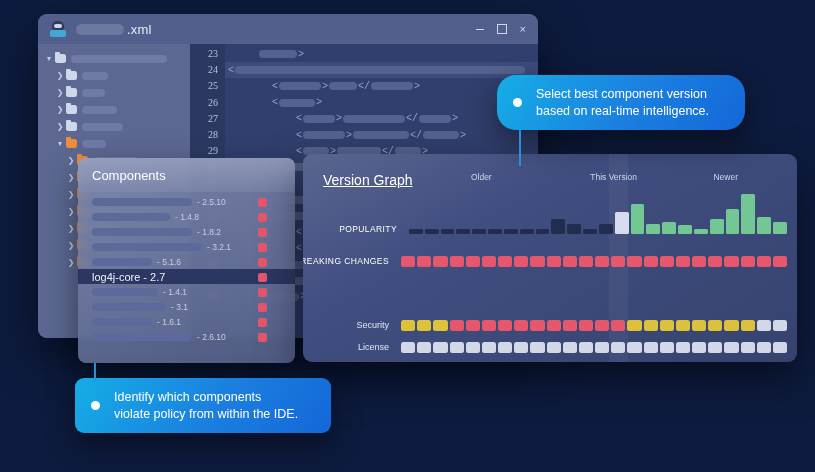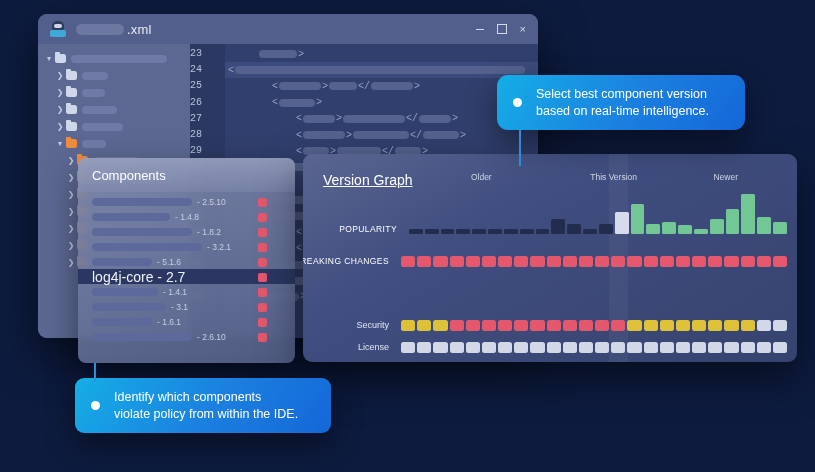--- a/index.html
+++ b/index.html
@@ -27,41 +27,41 @@
   .tnode{display:flex;align-items:center;height:17px;padding-left:6px;}
   .chev{width:10px;color:#c3cbe2;font-size:8px;flex:0 0 auto;text-align:center;line-height:1;}
   .fold{width:11px;height:9px;border-radius:1.5px 2.5px 2.5px 2.5px;margin:0 5px 0 1px;flex:0 0 auto;position:relative;}
   .fold::before{content:"";position:absolute;left:0;top:-2.5px;width:5px;height:3px;border-radius:1px 1px 0 0;background:inherit;}
   .fold.blue{background:#cfd7ea;}
   .fold.orange{background:#f08c3c;}
   .bar{height:8px;background:#6f7ba6;border-radius:5px;}
 
   .editor{flex:1;background:#313f6e;display:flex;}
   .gutter{width:35px;background:#2b3962;padding-top:2px;flex:0 0 auto;}
-  .gutter div{height:16.2px;line-height:16.2px;text-align:left;padding-right:7px;color:#b9c2dc;font-size:10px;
-    font-family:Liberation Mono, monospace;}
+  .gutter div{height:16.2px;line-height:16.2px;text-align:right;padding-right:7px;color:#b9c2dc;font-size:10px;
+    font-family:Liberation Serif, serif;}
   .code{flex:1;padding-top:2px;overflow:hidden;}
   .cline{height:16.2px;display:flex;align-items:center;white-space:nowrap;}
   .cline.hl{background:#3c4b7d;}
   .tok{color:#93a0c4;font-size:10px;font-family:"Liberation Mono",monospace;margin:0 1px;}
   .cbar{height:8px;background:#55628f;border-radius:5px;display:inline-block;}
 
   
   .components{position:absolute;left:78px;top:158px;width:217px;height:205px;border-radius:8px;
     background:linear-gradient(160deg,rgba(126,136,172,.92),rgba(86,97,138,.92));
     box-shadow:0 14px 34px rgba(0,0,0,.45);overflow:hidden;backdrop-filter:blur(2px);}
   .comp-head{height:34px;display:flex;align-items:center;padding-left:14px;
     background:linear-gradient(180deg,rgba(168,176,202,.55),rgba(140,150,182,.3));
     color:#fff;font-size:13px;}
   .comp-list{padding-top:2px;}
   .crow{height:15px;display:flex;align-items:center;padding:0 0 0 14px;position:relative;}
   .crow.sel{background:#2b3762;}
   .crow .nm{height:8px;background:#5d699a;border-radius:5px;}
   .crow .vr{color:#c7cee3;font-size:8.5px;margin-left:5px;white-space:nowrap;}
-  .crow .lbl{color:#eef1f8;font-size:14px;}
+  .crow .lbl{color:#eef1f8;font-size:11px;}
   .sq{position:absolute;right:28px;top:3.5px;width:9px;height:9px;border-radius:2px;background:#e4576d;}
 
   
   .vg{position:absolute;left:303px;top:154px;width:494px;height:208px;border-radius:9px;
     background:linear-gradient(150deg,#5a6590 0%,#404e80 34%,#36436f 100%);
     box-shadow:0 16px 40px rgba(0,0,0,.5);overflow:hidden;}
   .vg-title{position:absolute;left:20px;top:18px;color:#fff;font-size:14px;text-decoration:underline;}
   .vg-colhdr{position:absolute;top:18px;color:#cfd6e8;font-size:8.5px;}
   .thisver-band{position:absolute;top:0;width:19px;height:208px;background:rgba(255,255,255,.045);}
   .vg-grid{position:absolute;left:98px;top:36px;right:10px;bottom:10px;}
@@ -453,21 +453,21 @@
           <i style="background: rgb(211, 216, 232);"></i>
           <i style="background: rgb(211, 216, 232);"></i>
           <i style="background: rgb(211, 216, 232);"></i>
           <div class="vg-rowlabel rl-sub" style="top: 0px; line-height: 11px;">License</div>
         </div>
       </div>
   </div>
 
   <div id="callout-policy-wrap"></div>
 
-<div style="position: absolute; left: 497px; top: 75px; width: 248px; border-radius: 11px; background: linear-gradient(125deg, rgb(21, 174, 230) 0%, rgb(27, 127, 224) 55%, rgb(20, 103, 216) 100%); box-shadow: rgba(0, 0, 0, 0.45) 0px 12px 30px; display: flex; align-items: center; padding: 11px 16px; box-sizing: border-box;">
+<div style="position: absolute; left: 497px; top: 75px; width: 248px; border-radius: 19px; background: linear-gradient(125deg, rgb(21, 174, 230) 0%, rgb(27, 127, 224) 55%, rgb(20, 103, 216) 100%); box-shadow: rgba(0, 0, 0, 0.45) 0px 12px 30px; display: flex; align-items: center; padding: 11px 16px; box-sizing: border-box;">
       <span style="width:9px;height:9px;border-radius:50%;background:#fff;flex:0 0 auto;margin-right:14px;"></span>
       <span style="color:#fff;font-size:12.5px;line-height:1.32;"><span>Select best component version</span><br><span>based on real-time intelligence.</span></span>
     </div>
     <div style="position: absolute; left: 519px; top: 130px; width: 2px; height: 36px; background: rgb(42, 143, 216);"></div>
     <div style="position: absolute; left: 75px; top: 378px; width: 256px; border-radius: 9px; background: linear-gradient(125deg, rgb(21, 174, 230) 0%, rgb(27, 127, 224) 55%, rgb(20, 103, 216) 100%); box-shadow: rgba(0, 0, 0, 0.45) 0px 12px 30px; display: flex; align-items: center; padding: 11px 16px; box-sizing: border-box;">
       <span style="width:9px;height:9px;border-radius:50%;background:#fff;flex:0 0 auto;margin-right:14px;"></span>
       <span style="color:#fff;font-size:12.5px;line-height:1.32;"><span>Identify which components</span><br><span>violate policy from within the IDE.</span></span>
     </div>
     <div style="position: absolute; left: 94px; top: 363px; width: 2px; height: 18px; background: rgb(42, 143, 216);"></div>
   </div>

